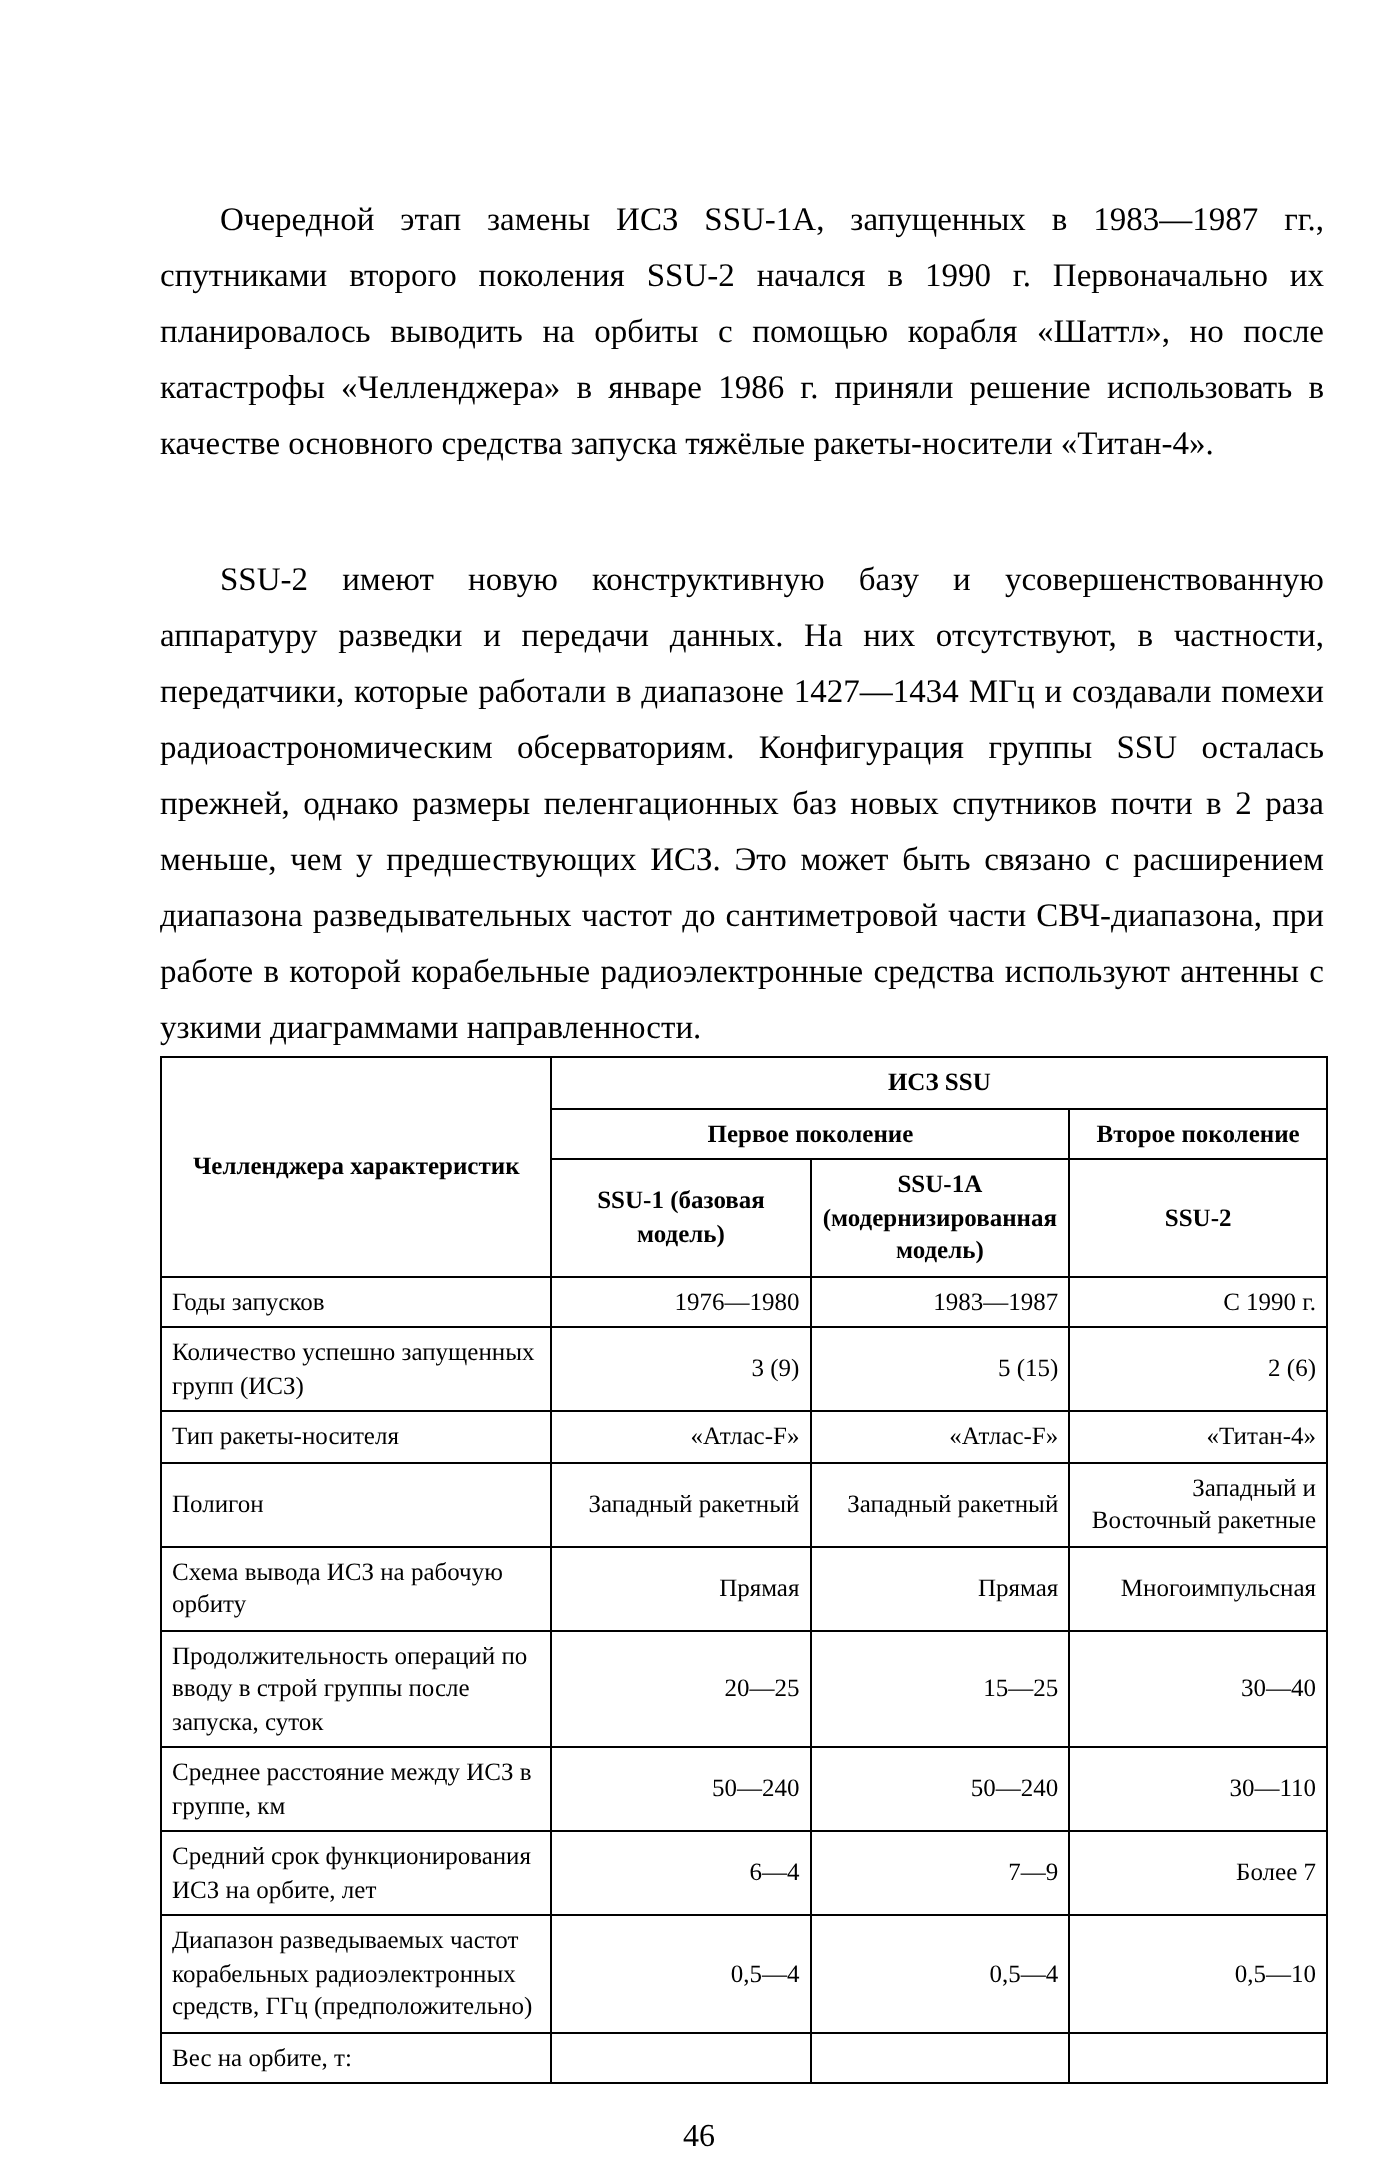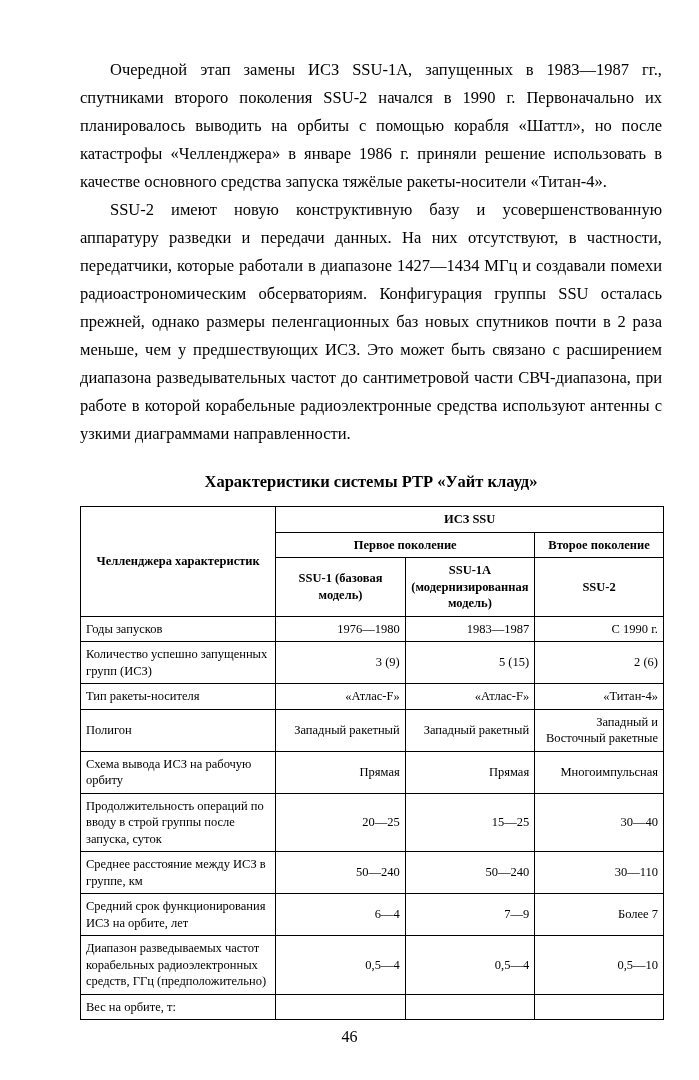--- a/index.html
+++ b/index.html
@@ -17,20 +17,21 @@
     width: 699px; height: 1080px;
     background: #fff;
     padding: 56px 37px 0 80px;
   }
   .content { width: 582px; }
   .body-par {
     font-size: 16.5px;
     line-height: 28px;
     text-align: justify;
     text-indent: 30px;
+    margin-top: 40px;
   }
   .table-title {
     margin-top: 24px;
     margin-bottom: 14px;
     text-align: center;
     font-weight: bold;
     font-size: 16.5px;
   }
   table.spec {
     width: 584px;
@@ -44,35 +45,34 @@
     vertical-align: middle;
   }
   table.spec th { font-weight: bold; text-align: center; }
   .col-name  { width: 33.5%; }
   .col-val   { width: 22.2%; }
   td.row-label { text-align: left; border-radius: 10px; }
   td.val { text-align: right; }
   .page-number {
     position: absolute;
     left: 0; right: 0;
-    top: 1028px;
+    top: 1060px;
     text-align: center;
     font-size: 16px;
   }
 </style>
 </head>
 <body>
 
 <div class="page">
   <div class="content">
 
     <p class="body-par">Очередной этап замены ИСЗ SSU-1А, запущенных в 1983—1987 гг., спутниками второго поколения SSU-2 начался в 1990 г. Первоначально их планировалось выводить на орбиты с помощью корабля «Шаттл», но после катастрофы «Челленджера» в январе 1986 г. приняли решение использовать в качестве основного средства запуска тяжёлые ракеты-носители «Титан-4».</p>
     <p class="body-par">SSU-2 имеют новую конструктивную базу и усовершенствованную аппаратуру разведки и передачи данных. На них отсутствуют, в частности, передатчики, которые работали в диапазоне 1427—1434 МГц и создавали помехи радиоастрономическим обсерваториям. Конфигурация группы SSU осталась прежней, однако размеры пеленгационных баз новых спутников почти в 2 раза меньше, чем у предшествующих ИСЗ. Это может быть связано с расширением диапазона разведывательных частот до сантиметровой части СВЧ-диапазона, при работе в которой корабельные радиоэлектронные средства используют антенны с узкими диаграммами направленности.</p>
 
-    <div class="table-title">Характеристики системы РТР «Уайт клауд»</div>
 
     <table class="spec">
       <colgroup>
         <col class="col-name">
           <col class="col-val">
           <col class="col-val">
           <col class="col-val">
       </colgroup>
       <thead>
         <tr>

